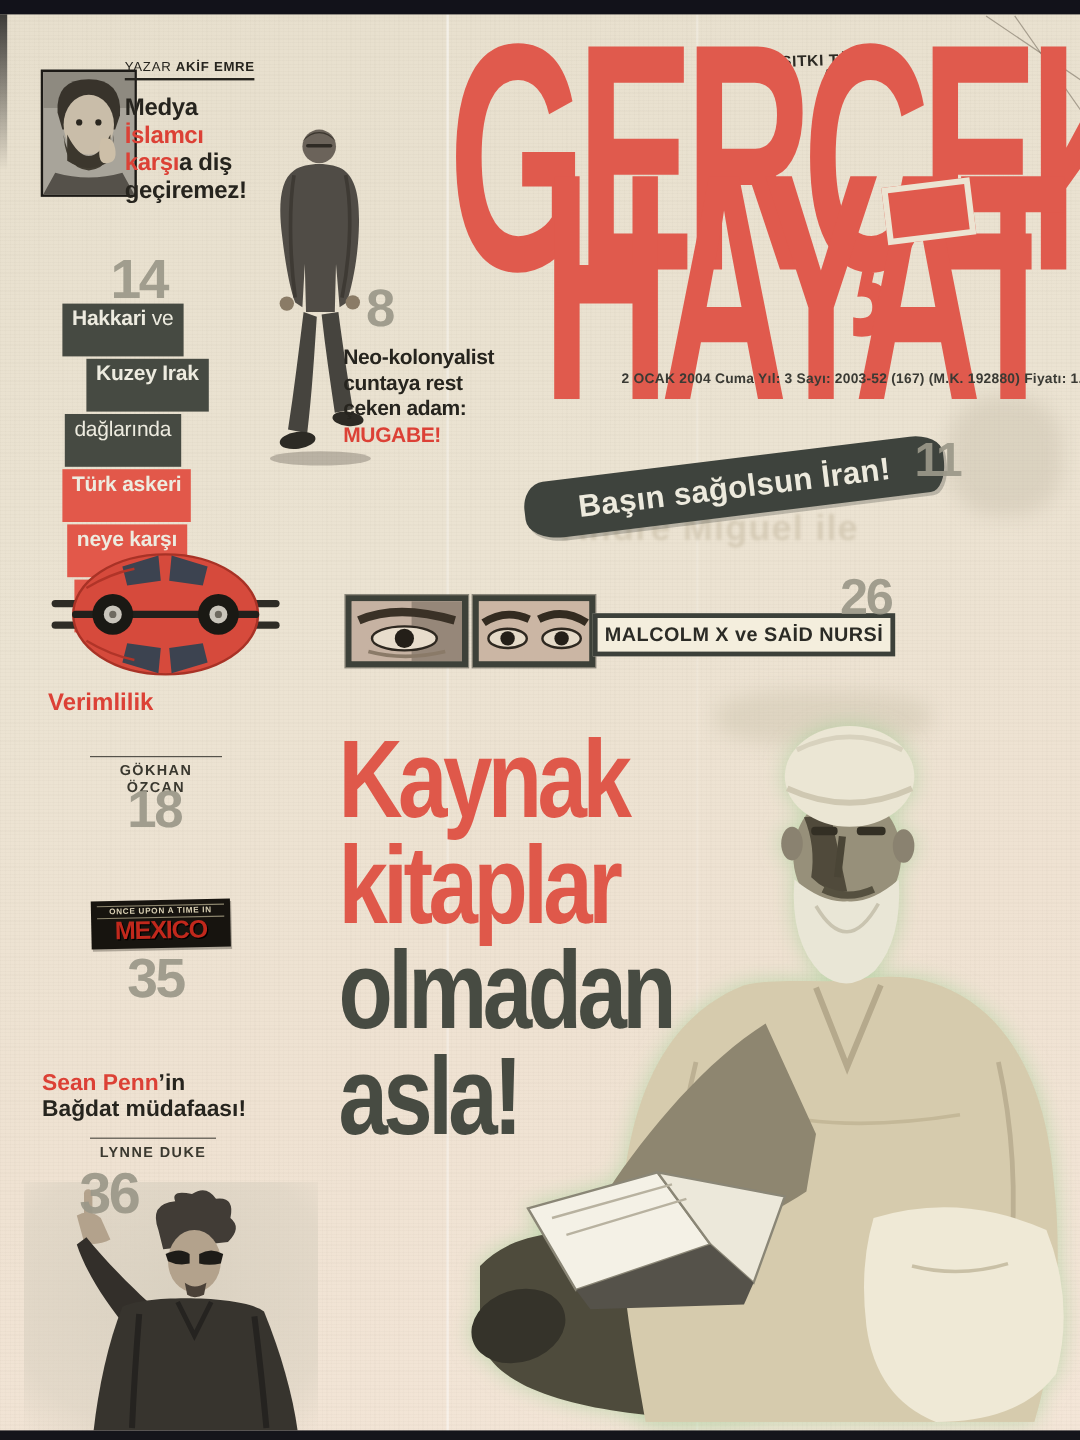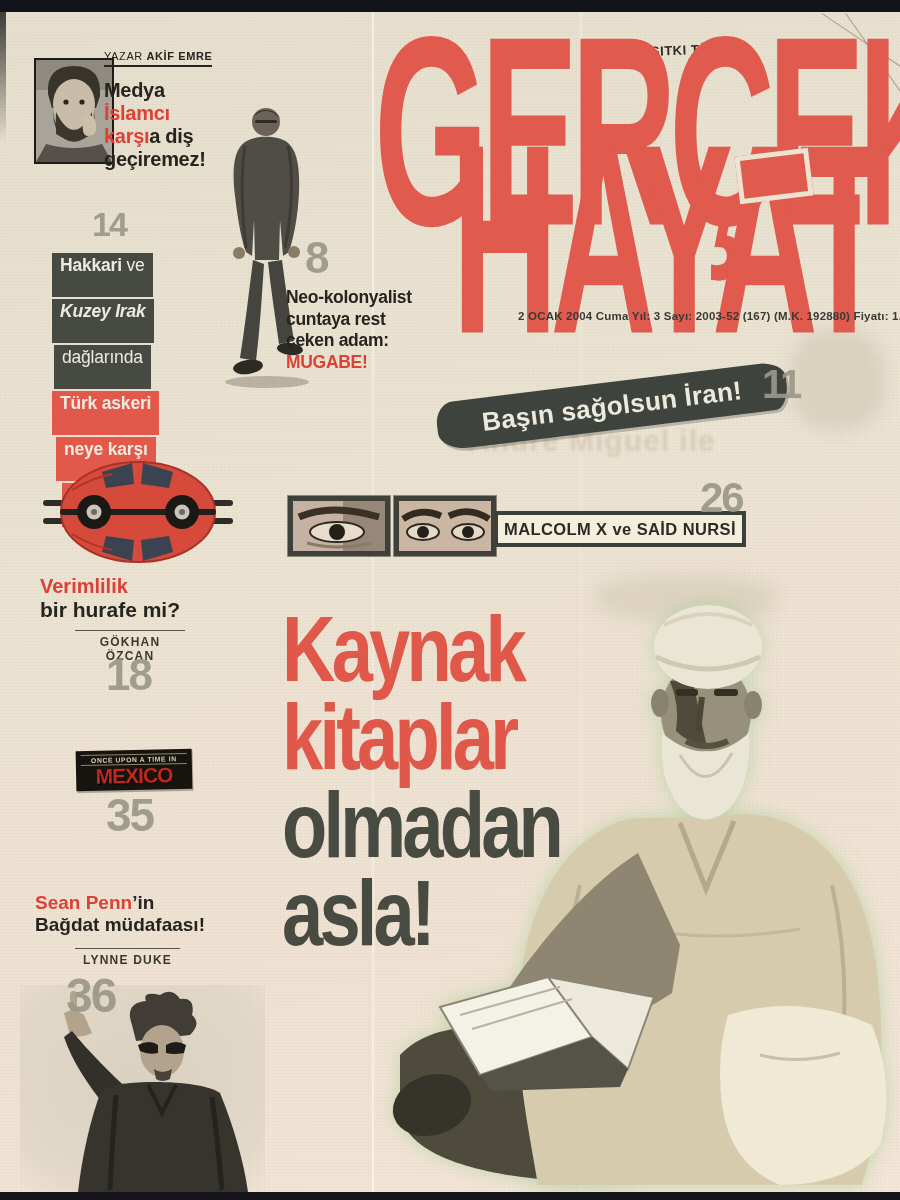--- a/index.html
+++ b/index.html
@@ -103,27 +103,27 @@
   </svg>
 </div>
 <div class="abs kicker" style="left:104px;top:50px;"><span>YAZAR </span><b>AKİF EMRE</b></div>
 <div class="abs hl" style="left:104px;top:79px;">
   <div>Medya</div>
   <div class="red">İslamcı</div>
   <div><span class="red">karşı</span><span>a diş</span></div>
   <div>geçiremez!</div>
 </div>
 
-<div class="abs num" style="left:92px;top:205px;font-size:34px;">14</div>
+<div class="abs num" style="left:92px;top:205px;font-size:46px;">14</div>
 <div class="abs" style="left:52px;top:253px;">
   <div class="stackline stack-dark">
       <span>Hakkari</span>
       <span class="w400" style="white-space:pre;"> ve</span>
     </div>
-  <div class="stackline stack-dark" style="margin-left:0;font-style:italic;">Kuzey Irak</div>
+  <div class="stackline stack-dark" style="margin-left:20px;">Kuzey Irak</div>
   <div class="stackline stack-dark w400" style="margin-left:2px;">dağlarında</div>
   <div class="stackline stack-red">Türk askeri</div>
   <div class="stackline stack-red" style="margin-left:4px;">neye karşı</div>
   <div class="stackline stack-red" style="margin-left:10px;">savaştı?</div>
 </div>
 
 <div class="abs" style="left:205px;top:100px;">
   <svg width="125" height="290" viewBox="0 0 125 290">
     <ellipse cx="62" cy="282" rx="42" ry="6" fill="rgba(60,55,45,.28)"></ellipse>
     <circle cx="61" cy="22" r="14" fill="#6b635a"></circle>
@@ -179,21 +179,20 @@
       <circle cx="52" cy="62" r="3" fill="#6e6a60"></circle>
     <circle cx="140" cy="62" r="17" fill="#1a1914"></circle>
       <circle cx="140" cy="62" r="7.5" fill="#c9c5bb"></circle>
       <circle cx="140" cy="62" r="3" fill="#6e6a60"></circle>
     <path d="M30,40 Q50,28 70,24" stroke="#b03428" stroke-width="2" fill="none"></path>
     <path d="M30,84 Q50,96 70,100" stroke="#b03428" stroke-width="2" fill="none"></path>
   </svg>
 </div>
 <div class="abs feat" style="left:40px;top:575px;width:180px;">
   <div class="red" style="font-size:20px;">Verimlilik</div>
-  <div style="font-size:21px;color:#26241e;">bir hurafe mi?</div>
 </div>
 <div class="abs byline" style="left:75px;top:630px;width:110px;">GÖKHAN ÖZCAN</div>
 <div class="abs num" style="left:106px;top:650px;font-size:44px;">18</div>
 
 <div class="abs frame" style="left:288px;top:496px;">
   <svg width="92" height="50" viewBox="0 0 92 50">
     <rect width="92" height="50" fill="#c6b2a2"></rect>
     <rect x="50" width="42" height="50" fill="#5a5146" opacity=".45"></rect>
     <path d="M6,16 Q38,2 86,16" stroke="#3a3126" stroke-width="7" fill="none"></path>
     <ellipse cx="44" cy="31" rx="27" ry="10" fill="#e8ddcc" stroke="#2e2820" stroke-width="2"></ellipse>

